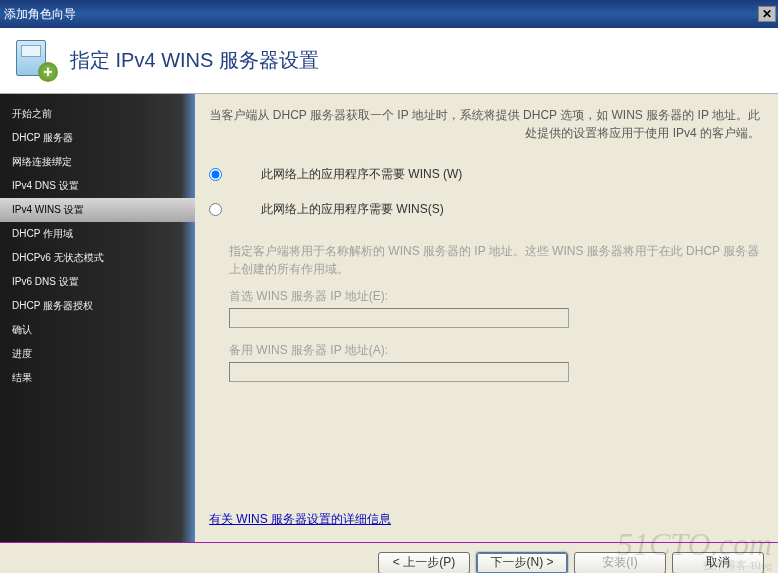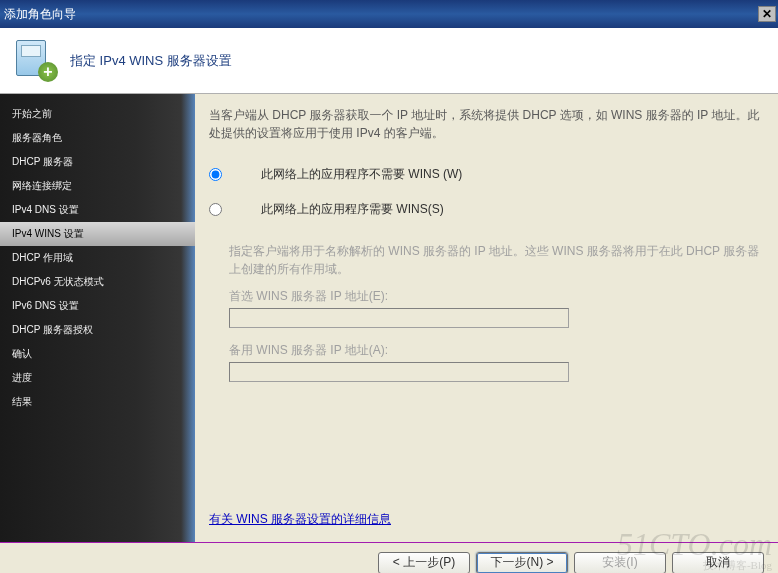--- a/index.html
+++ b/index.html
@@ -80,21 +80,21 @@
     background: radial-gradient(circle, #8bc34a, #558b2f);
     border-radius: 50%;
     display: flex;
     align-items: center;
     justify-content: center;
     color: #fff;
     font-weight: bold;
     font-size: 16px;
   }
   .header-title {
-    font-size: 13px;
+    font-size: 20px;
     color: #204080;
   }
   .body {
     display: flex;
     height: 448px;
   }
   .sidebar {
     width: 195px;
     background: #000;
     background: linear-gradient(to right, #1a1a1a 0%, #2a2a2a 70%, #3a3a3a 100%);
@@ -129,20 +129,21 @@
     flex: 1;
     background: #ece9d8;
     padding: 12px 18px 8px 14px;
     position: relative;
     color: #404040;
   }
   .intro {
     line-height: 18px;
     color: #5a5a5a;
     margin-bottom: 24px;
+    text-align: right;
   }
   .radio-row {
     display: flex;
     align-items: center;
     margin-bottom: 18px;
     color: #303030;
     gap: 33px;
   }
   .radio-row input[type=radio] { margin: 0 6px 0 0; }
   .sub-block {
@@ -235,21 +236,20 @@
   <div class="header-icon">
     <div class="server-icon"></div>
     <div class="plus-badge">+</div>
   </div>
   <div class="header-title">指定 IPv4 WINS 服务器设置</div>
 </div>
 
 <div class="body">
   <div class="sidebar">
     <div class="nav-item">开始之前</div>
-    <div class="nav-item">服务器角色</div>
     <div class="nav-item">DHCP 服务器</div>
     <div class="nav-item sub">网络连接绑定</div>
     <div class="nav-item sub">IPv4 DNS 设置</div>
     <div class="nav-item sub selected">IPv4 WINS 设置</div>
     <div class="nav-item sub">DHCP 作用域</div>
     <div class="nav-item sub">DHCPv6 无状态模式</div>
     <div class="nav-item sub">IPv6 DNS 设置</div>
     <div class="nav-item sub">DHCP 服务器授权</div>
     <div class="nav-item">确认</div>
     <div class="nav-item">进度</div>

